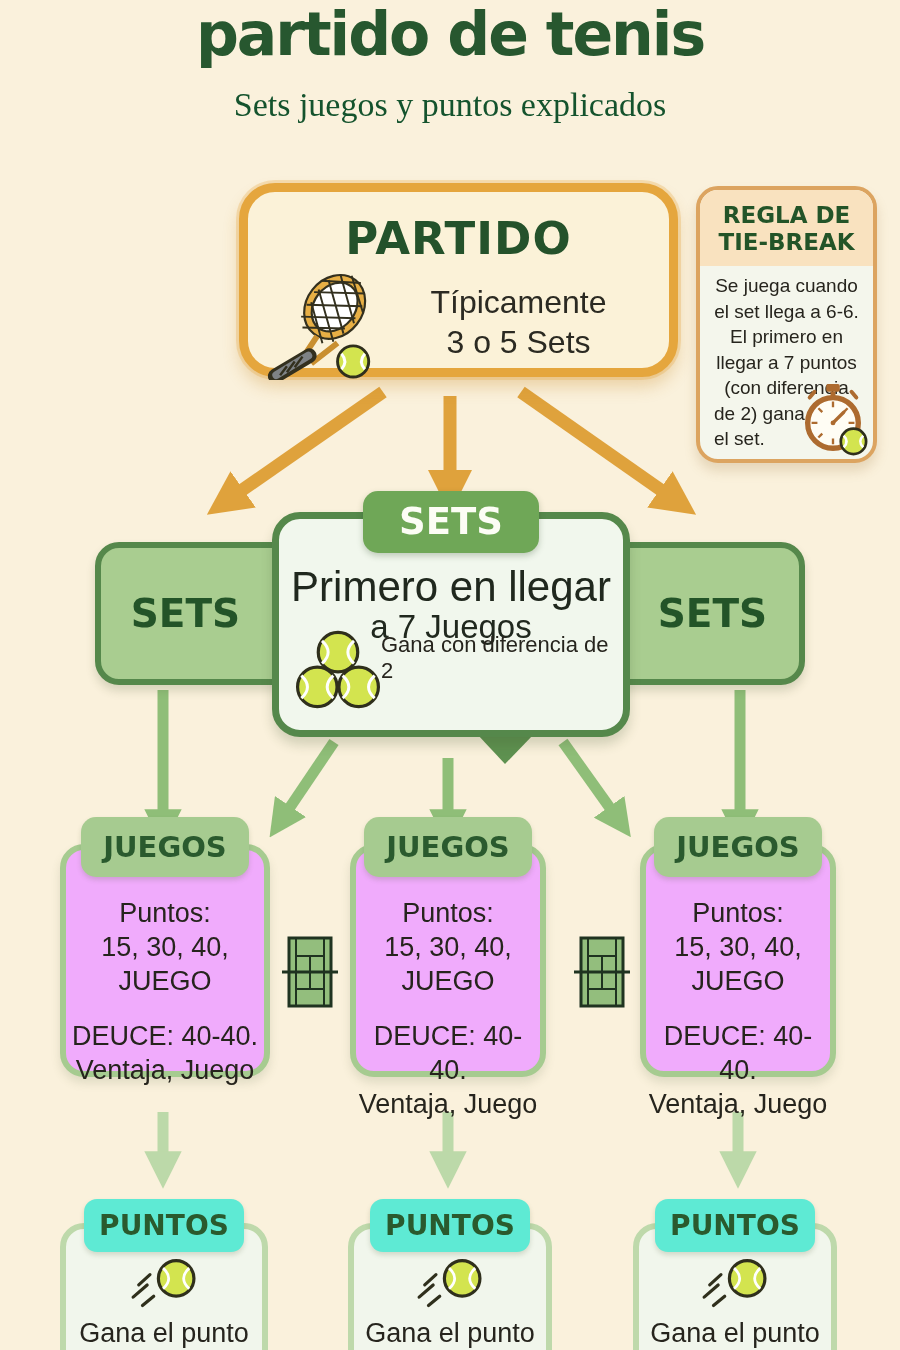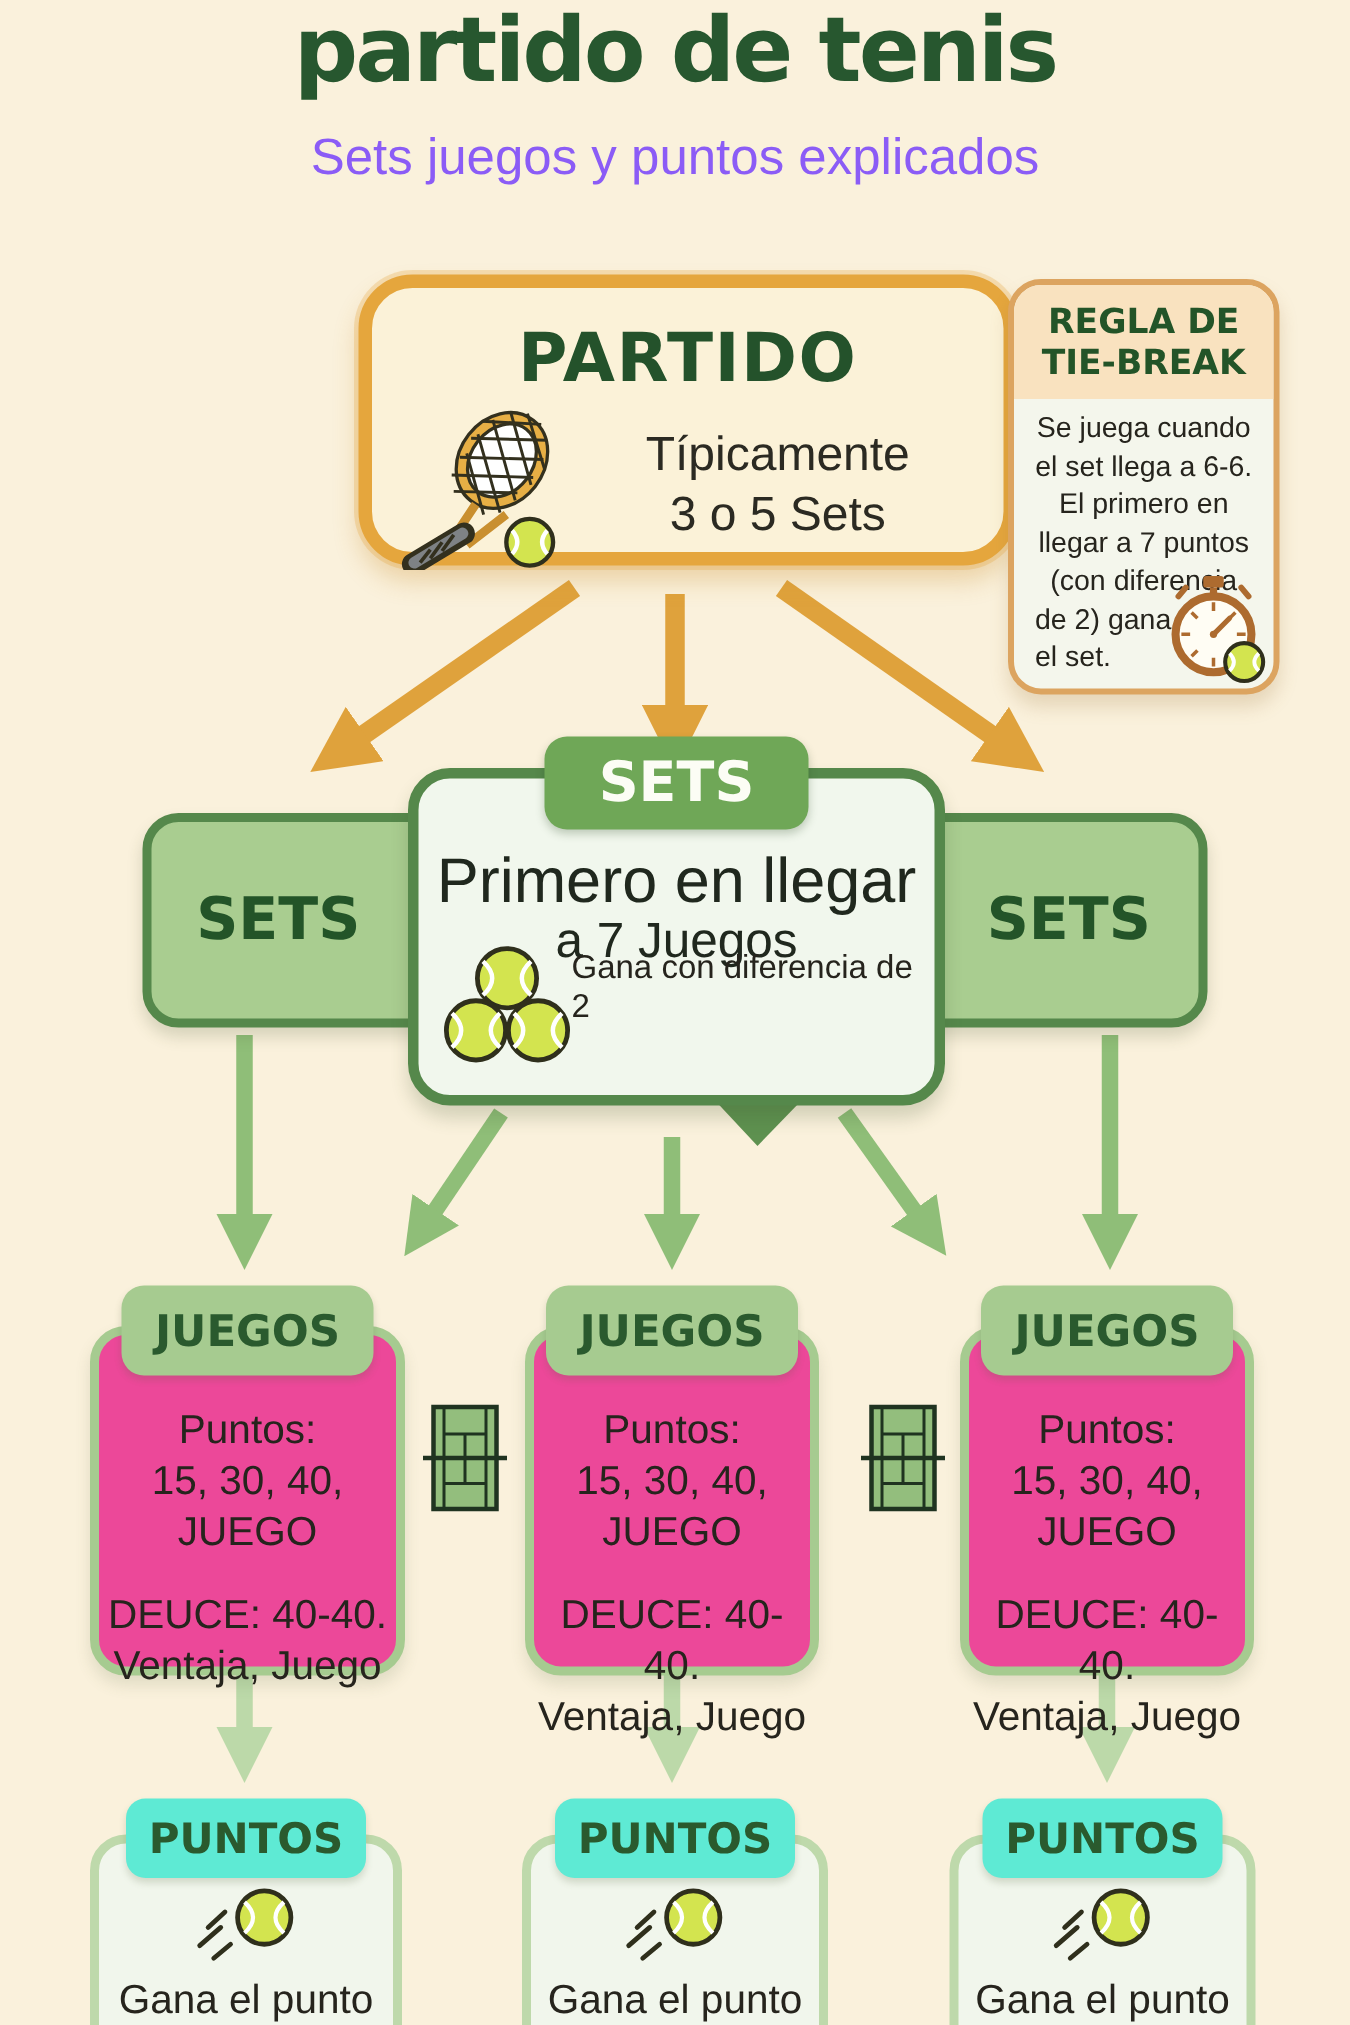--- a/index.html
+++ b/index.html
@@ -4,36 +4,36 @@
 <style>
   html,body{margin:0;padding:0;background:#FAF1DC;}
   .page{position:relative;width:900px;height:1350px;background:#FAF1DC;overflow:hidden;
         font-family:"Liberation Sans",sans-serif;}
   .hfont{font-family:"DejaVu Sans",sans-serif;font-weight:bold;}
 
   
   .title{position:absolute;top:-8px;left:0;width:900px;text-align:center;
          font-size:60px;line-height:84px;letter-spacing:-2px;color:#27572F;z-index:2;}
   .subtitle{position:absolute;top:86px;left:0;width:900px;text-align:center;
-         font-size:34px;color:#8b5cf6;z-index:2;}
+         font-size:34px;color:#14532d;z-index:2;font-family:Liberation Serif, serif;}
 
   
   .arrows{position:absolute;left:0;top:0;z-index:1;pointer-events:none;}
 
   
   .partido-box{position:absolute;left:239px;top:183px;width:439px;height:194px;box-sizing:border-box;
          background:#FBF2D8;border:9px solid #E5A63D;border-radius:36px;z-index:2;
          box-shadow:0 0 0 3px rgba(229,166,61,.28),0 10px 16px rgba(201,138,40,.30);}
   .partido-title{margin-top:20px;text-align:center;font-size:45px;letter-spacing:1px;color:#24522B;}
   .racket-icon{position:absolute;left:14px;top:76px;width:118px;height:112px;}
   .partido-desc{position:absolute;left:128px;right:8px;top:90px;text-align:center;
          font-size:32px;line-height:40px;color:#2B2A22;}
 
   
-  .tiebreak-box{position:absolute;left:672px;top:186px;width:181px;height:277px;box-sizing:border-box;
+  .tiebreak-box{position:absolute;left:696px;top:186px;width:181px;height:277px;box-sizing:border-box;
          border:4px solid #DCA460;border-radius:22px;background:#F4F6EC;overflow:hidden;z-index:2;
          box-shadow:0 8px 12px rgba(160,120,60,.22);}
   .tb-header{background:#F9E2BF;padding:12px 2px 10px;text-align:center;
          font-size:23px;line-height:27px;color:#235428;}
   .tb-body{padding:7px 4px 0;text-align:center;font-size:19px;line-height:25.5px;color:#26241D;}
   .tb-left{text-align:left;padding-left:10px;}
   .stopwatch-icon{position:absolute;right:3px;bottom:3px;width:74px;height:74px;}
 
   
   .sets-side{position:absolute;top:542px;height:143px;box-sizing:border-box;background:#A9CD90;
@@ -48,21 +48,21 @@
          box-shadow:0 8px 12px rgba(60,80,40,.2);}
   .sets-tab{position:absolute;left:50%;transform:translateX(-50%);top:-28px;width:176px;height:62px;
          background:#6FA757;border-radius:15px;color:#FCFDF5;font-size:37px;line-height:62px;text-align:center;
          box-shadow:0 3px 6px rgba(40,70,30,.25);}
   .sets-line1{margin-top:48px;text-align:center;font-size:42px;line-height:40px;color:#20281E;}
   .sets-line2{text-align:center;font-size:33px;line-height:40px;color:#20281E;}
   .tennis-balls-icon{position:absolute;left:12px;bottom:14px;width:94px;height:92px;}
   .sets-note{position:absolute;left:102px;right:4px;bottom:46px;font-size:22px;color:#26241D;}
 
   
-  .juegos-box{position:absolute;top:884px;height:233px;box-sizing:border-box;background:#ec4899;
+  .juegos-box{position:absolute;top:844px;height:233px;box-sizing:border-box;background:#f0abfc;
          border:6px solid #A6CB90;border-radius:24px;z-index:2;box-shadow:0 6px 10px rgba(80,100,60,.15);}
   .jb-left{left:60px;width:210px;} .jb-mid{left:350px;width:196px;} .jb-right{left:640px;width:196px;}
   .box-tab{position:absolute;left:50%;transform:translateX(-50%);text-align:center;color:#2A5A2E;
          box-shadow:0 3px 5px rgba(80,100,60,.2);}
   .juegos-tab{top:-33px;width:168px;height:60px;background:#A6CB90;border-radius:15px;
          font-size:29px;line-height:60px;}
   .juegos-points{margin-top:46px;text-align:center;font-size:27px;line-height:34px;color:#26241D;}
   .juegos-deuce{margin-top:21px;text-align:center;font-size:27px;line-height:34px;color:#26241D;}
   .court-icon{position:absolute;z-index:2;width:56px;height:80px;}
   .court-1{left:282px;top:932px;} .court-2{left:574px;top:932px;}

